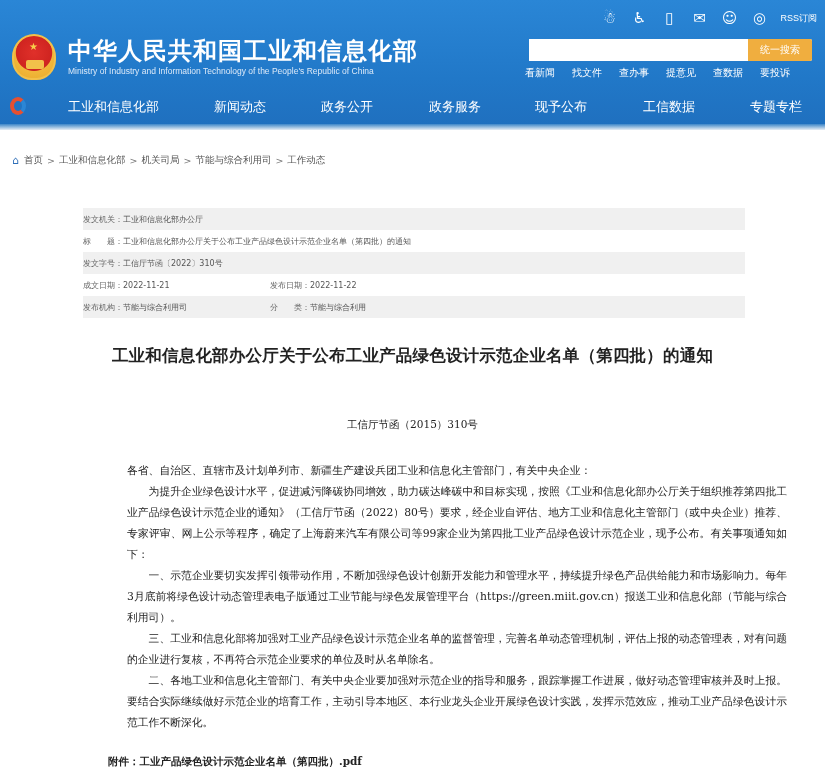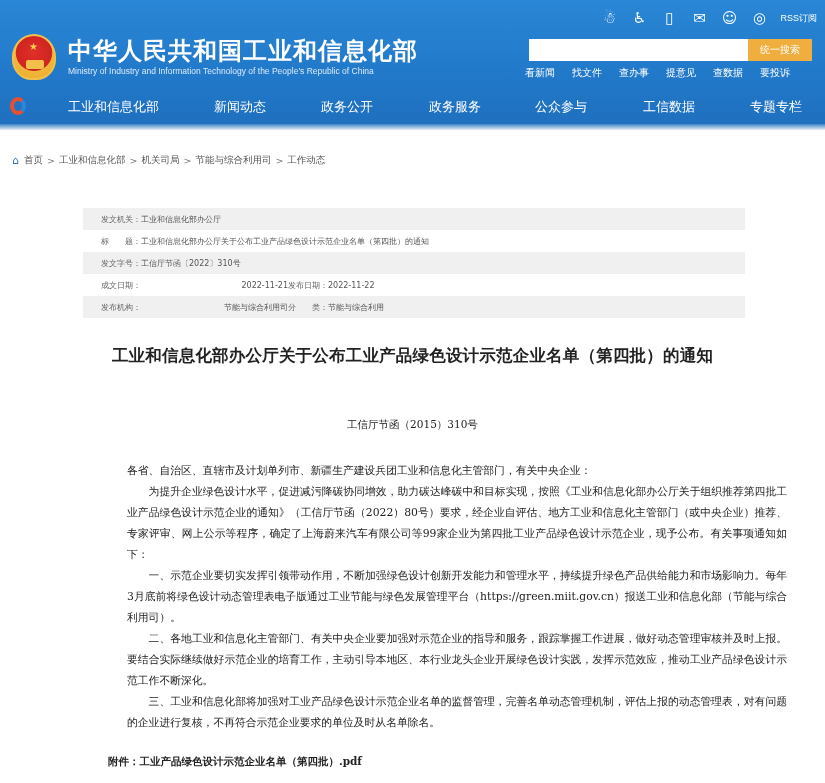--- a/index.html
+++ b/index.html
@@ -51,26 +51,26 @@
   }
   .nav-item { position: absolute; top: 8px; color: #fff; font-size: 13px; cursor: pointer; white-space: nowrap; }
 
   .breadcrumb { position: absolute; left: 12px; top: 154px; display: flex; align-items: center; font-size: 9.5px; color: #555; }
   .breadcrumb .home-icon { color: #2f6fb8; font-size: 11px; margin-right: 5px; }
   .breadcrumb .crumb { color: #555; cursor: pointer; }
   .breadcrumb .sep { color: #777; margin: 0 4px; }
   .breadcrumb .crumb.current { cursor: default; }
 
   .meta { position: absolute; left: 83px; top: 208px; width: 662px; }
-  .meta-row { height: 22px; display: flex; align-items: center; font-size: 8px; color: #555; padding-left: 18px; }
+  .meta-row { height: 22px; display: flex; align-items: center; font-size: 8px; color: #555; padding-left: 0; }
   .meta-row.shade { background: #f0f0f0; }
   .meta-label { color: #666; }
   .meta-val { color: #555; }
   .meta-cell { display: flex; align-items: center; }
-  .meta-cell.c1 { width: 187px; justify-content: space-between; }
+  .meta-cell.c1 { width: 187px; }
 
   .doc-title {
     position: absolute; left: 0; width: 825px; top: 345px; text-align: center;
     font-size: 16.5px; font-weight: bold; color: #222; letter-spacing: 0.2px;
   }
   .doc-number { position: absolute; left: 0; width: 825px; top: 418px; text-align: center; font-size: 10.5px; color: #222; font-family: "DejaVu Serif", serif; }
 
   .body-text {
     position: absolute; left: 85px; top: 460px; width: 660px;
     font-size: 10.8px; line-height: 21px; color: #222; font-family: "DejaVu Serif", serif;
@@ -117,21 +117,21 @@
     <span>查数据</span>
     <span>要投诉</span>
   </div>
 
   <div class="nav">
     <div class="nav-logo"></div>
     <span class="nav-item" style="left:68px">工业和信息化部</span>
     <span class="nav-item" style="left:214px">新闻动态</span>
     <span class="nav-item" style="left:321px">政务公开</span>
     <span class="nav-item" style="left:429px">政务服务</span>
-    <span class="nav-item" style="left:535px">公众参与</span>
+    <span class="nav-item" style="left:535px">现予公布</span>
     <span class="nav-item" style="left:643px">工信数据</span>
     <span class="nav-item" style="left:750px">专题专栏</span>
   </div>
 </div>
 
 <div class="breadcrumb">
   <span class="home-icon">⌂</span>
   <span class="crumb">首页</span>
   <span class="sep">&gt;</span>
   <span class="crumb">工业和信息化部</span>
@@ -178,17 +178,17 @@
   </div>
 </div>
 
 <h1 class="doc-title">工业和信息化部办公厅关于公布工业产品绿色设计示范企业名单（第四批）的通知</h1>
 <div class="doc-number">工信厅节函（2015）310号</div>
 
 <div class="body-text">
   <p>各省、自治区、直辖市及计划单列市、新疆生产建设兵团工业和信息化主管部门，有关中央企业：</p>
   <p class="indent">为提升企业绿色设计水平，促进减污降碳协同增效，助力碳达峰碳中和目标实现，按照《工业和信息化部办公厅关于组织推荐第四批工业产品绿色设计示范企业的通知》（工信厅节函（2022）80号）要求，经企业自评估、地方工业和信息化主管部门（或中央企业）推荐、专家评审、网上公示等程序，确定了上海蔚来汽车有限公司等99家企业为第四批工业产品绿色设计示范企业，现予公布。有关事项通知如下：</p>
   <p class="indent">一、示范企业要切实发挥引领带动作用，不断加强绿色设计创新开发能力和管理水平，持续提升绿色产品供给能力和市场影响力。每年3月底前将绿色设计动态管理表电子版通过工业节能与绿色发展管理平台（https://green.miit.gov.cn）报送工业和信息化部（节能与综合利用司）。</p>
+  <p class="indent">三、工业和信息化部将加强对工业产品绿色设计示范企业名单的监督管理，完善名单动态管理机制，评估上报的动态管理表，对有问题的企业进行复核，不再符合示范企业要求的单位及时从名单除名。</p>
   <p class="indent">二、各地工业和信息化主管部门、有关中央企业要加强对示范企业的指导和服务，跟踪掌握工作进展，做好动态管理审核并及时上报。要结合实际继续做好示范企业的培育工作，主动引导本地区、本行业龙头企业开展绿色设计实践，发挥示范效应，推动工业产品绿色设计示范工作不断深化。</p>
-  <p class="indent">三、工业和信息化部将加强对工业产品绿色设计示范企业名单的监督管理，完善名单动态管理机制，评估上报的动态管理表，对有问题的企业进行复核，不再符合示范企业要求的单位及时从名单除名。</p>
 </div>
 
 <div class="attachment">附件：工业产品绿色设计示范企业名单（第四批）.pdf</div>
 
 </body></html>

